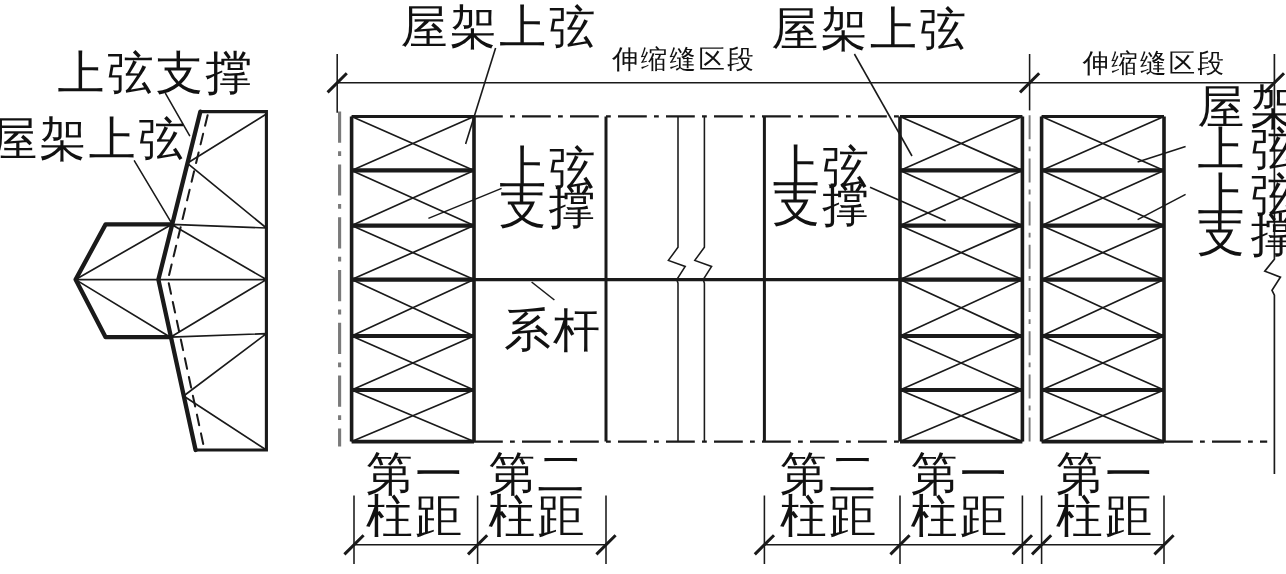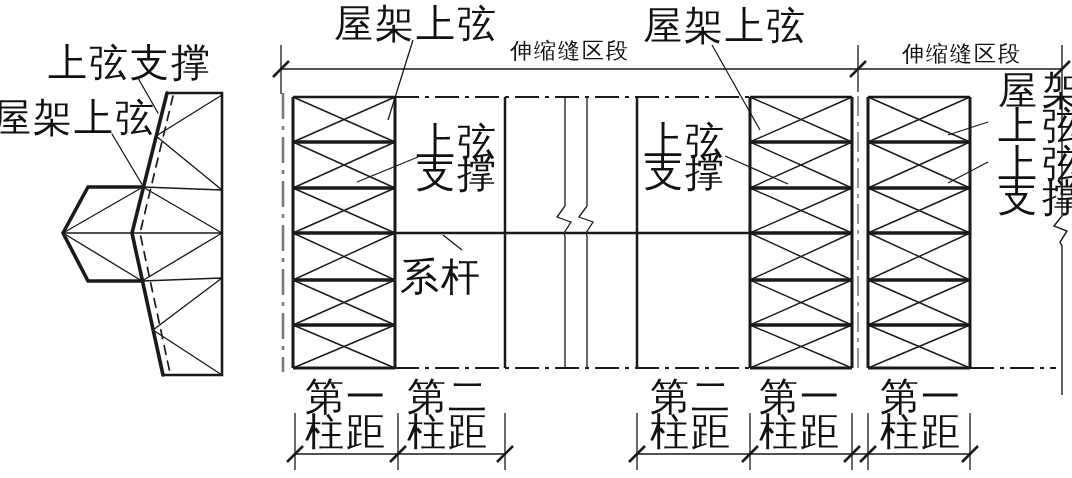--- a/index.html
+++ b/index.html
@@ -148,21 +148,21 @@
   <div class="lbl sm" style="left:570px;top:51px;">伸缩缝区段</div>
   <div class="lbl" style="left:725px;top:25px;">屋架上弦</div>
   <div class="lbl sm" style="left:962px;top:54px;">伸缩缝区段</div>
 
   <div class="lbl" style="left:457px;top:141px;">上弦</div>
   <div class="lbl" style="left:457px;top:173px;">支撑</div>
 
   <div class="lbl" style="left:685px;top:140px;">上弦</div>
   <div class="lbl" style="left:685px;top:172px;">支撑</div>
 
-  <div class="lbl" style="left:441px;top:276px;">系杆</div>
+  <div class="lbl" style="left:461px;top:276px;">系杆</div>
 
   <div class="lbl rt" style="left:1026px;top:90px;">屋架</div>
   <div class="lbl rt" style="left:1026px;top:125px;">上弦</div>
   <div class="lbl rt" style="left:1026px;top:163px;">上弦</div>
   <div class="lbl rt" style="left:1026px;top:197px;">支撑</div>
 
   <div class="lbl" style="left:346px;top:396px;">第一</div>
   <div class="lbl" style="left:346px;top:431px;">柱距</div>
 
   <div class="lbl" style="left:448px;top:396px;">第二</div>

